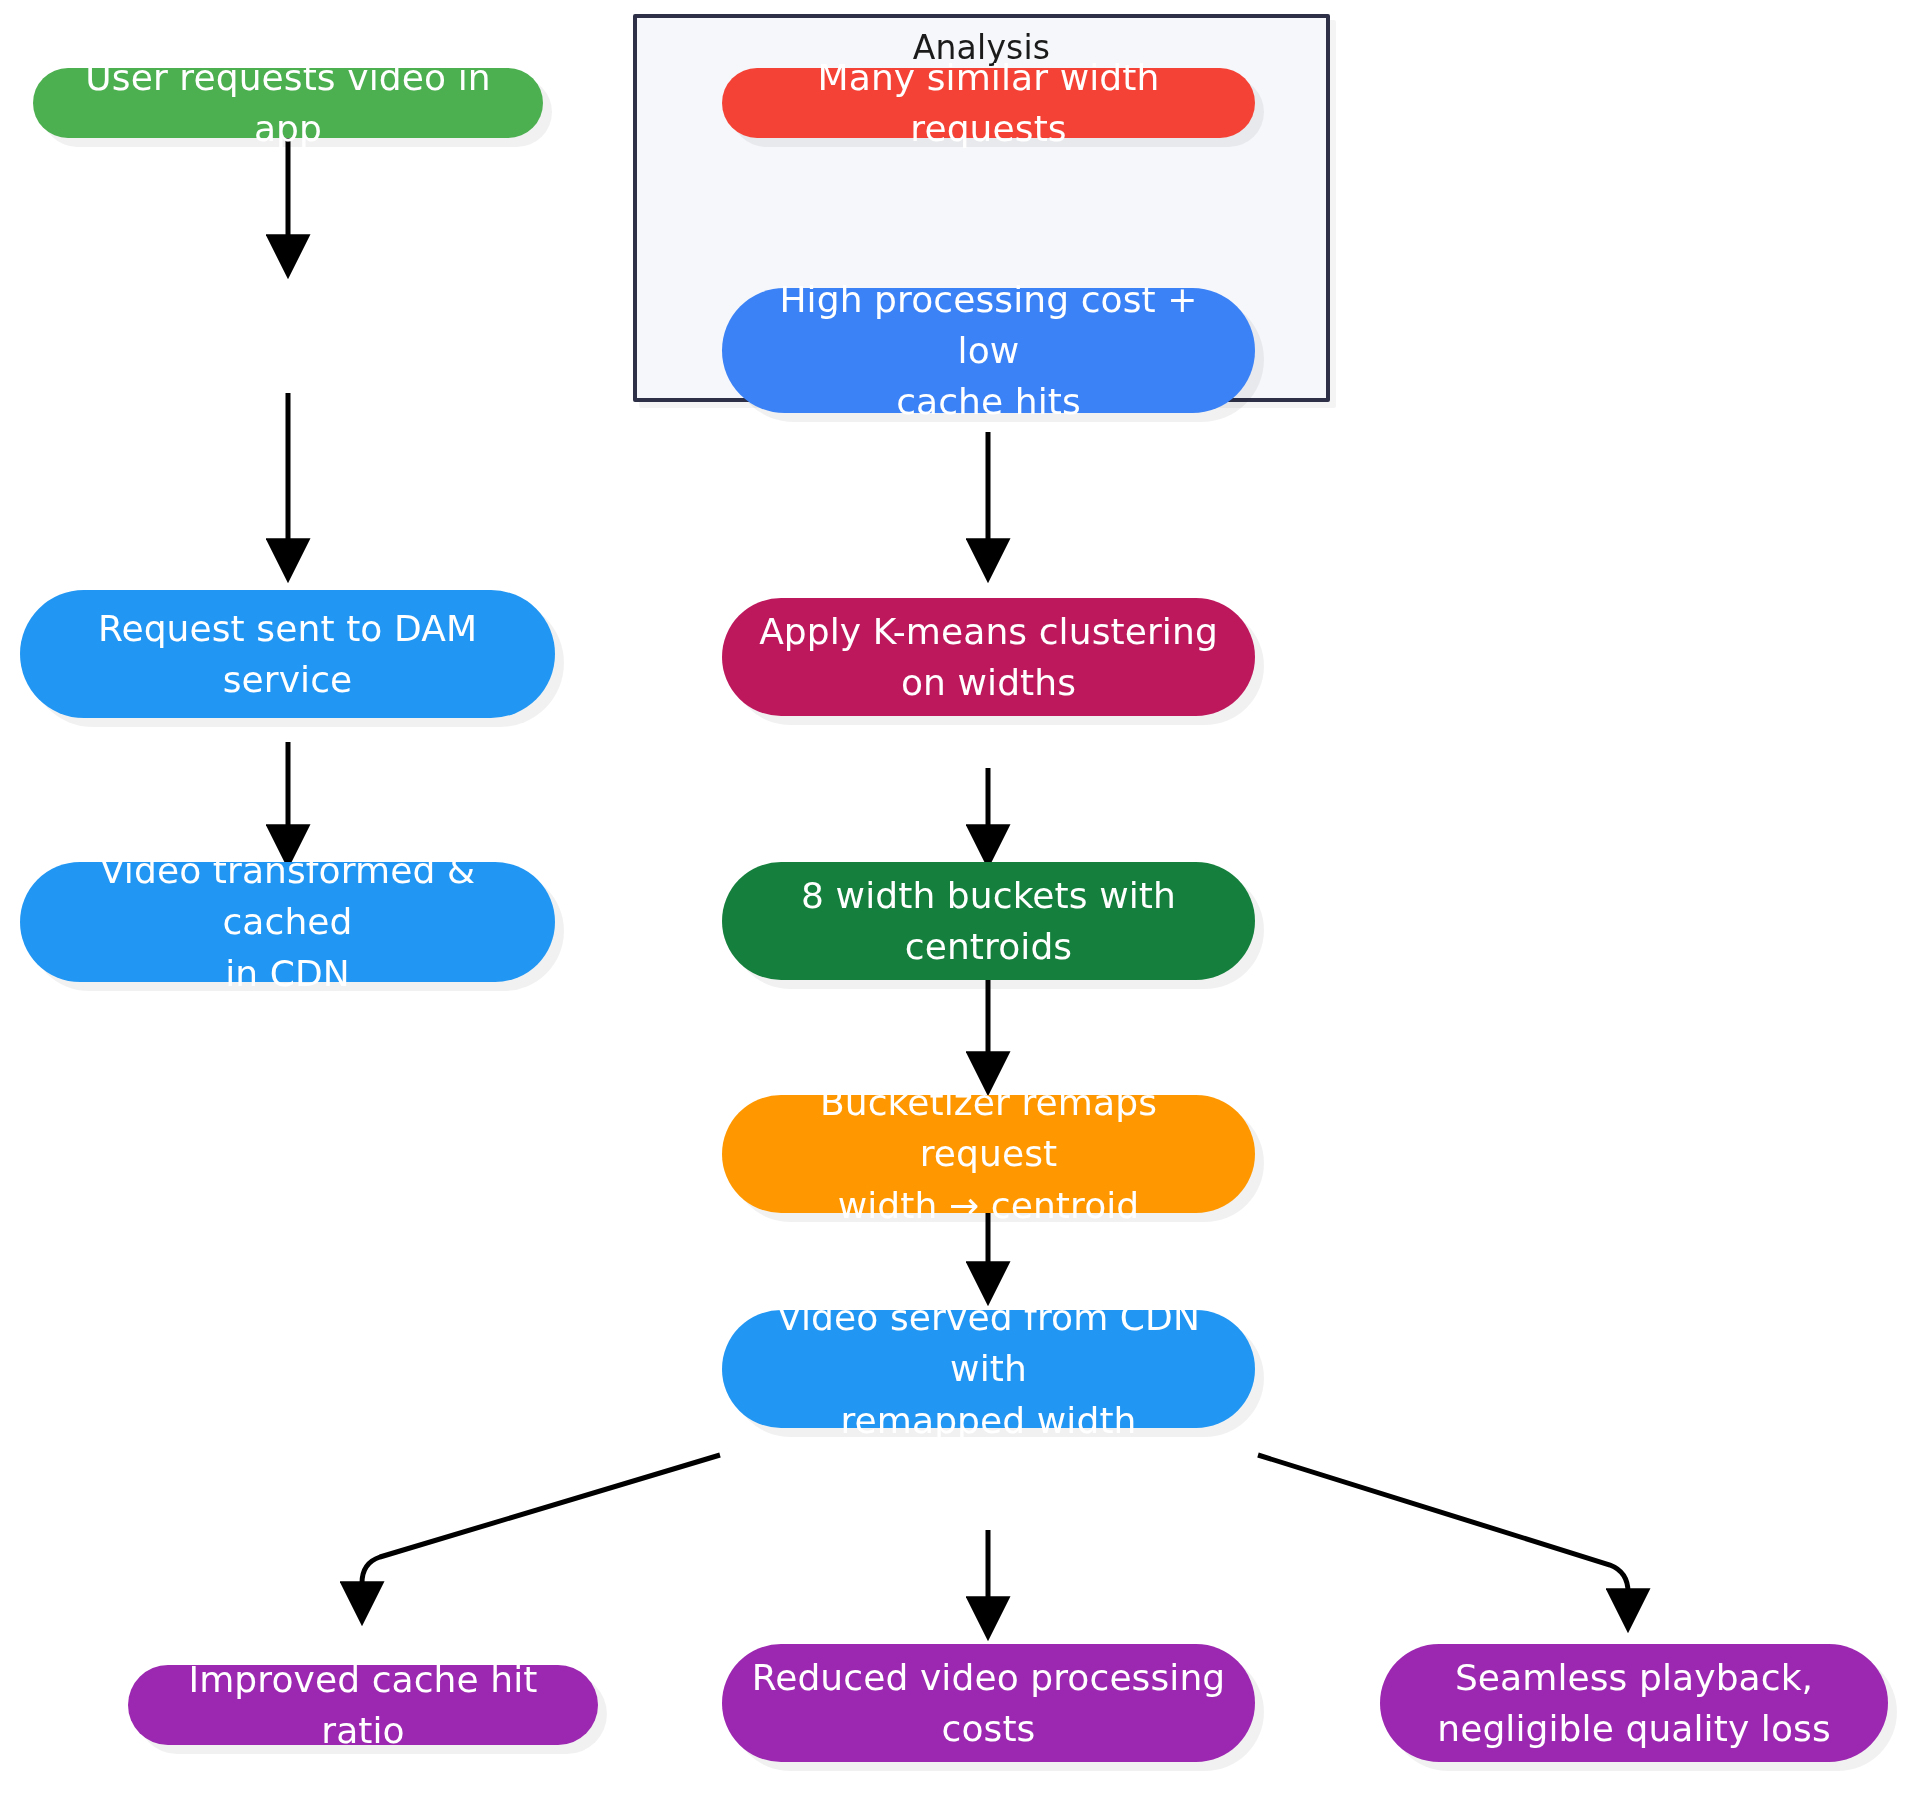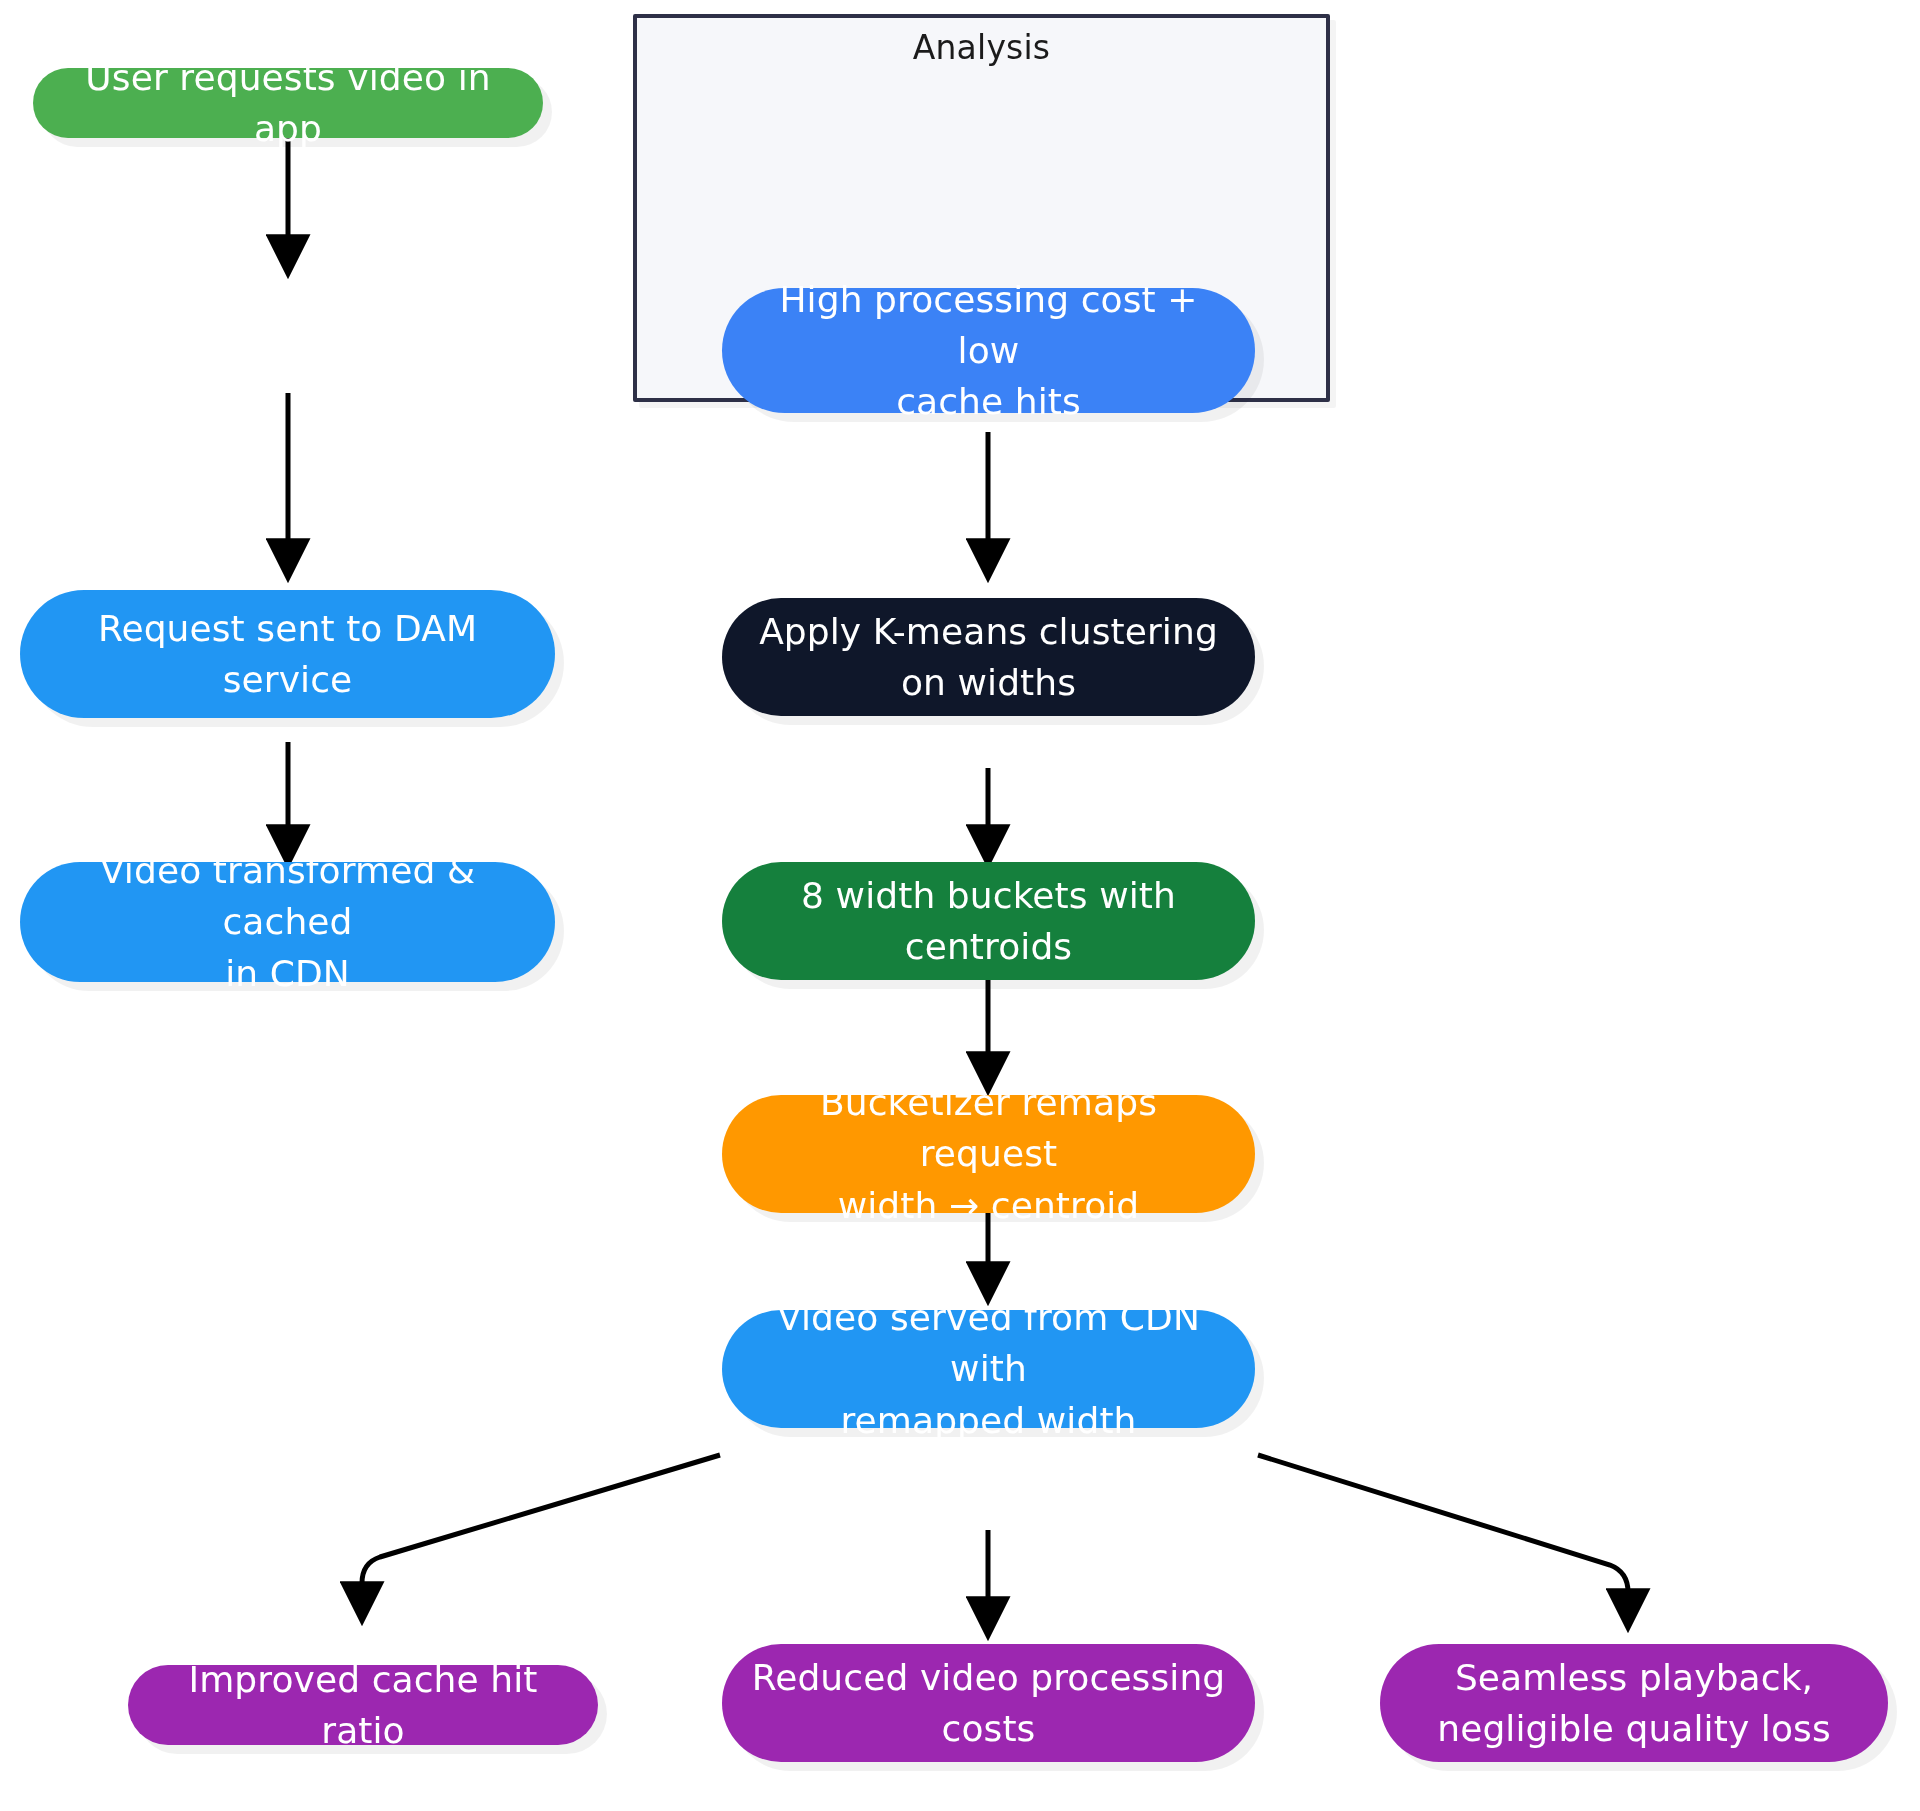--- a/index.html
+++ b/index.html
@@ -110,27 +110,30 @@
   <div class="node" style="left:20px; top:590px; width:535px; height:128px; background:#2196f3;">
     <span>Request sent to DAM
 service</span>
   </div>
 
   <div class="node" style="left:20px; top:862px; width:535px; height:120px; background:#2196f3;">
     <span>Video transformed &amp; cached
 in CDN</span>
   </div>
 
+  <div class="node" style="left:722px; top:68px; width:533px; height:70px; background:#f44336;">
+    <span>Many similar width requests</span>
+  </div>
 
   <div class="node" style="left:722px; top:288px; width:533px; height:125px; background:#3b82f6;">
     <span>High processing cost + low
 cache hits</span>
   </div>
 
-  <div class="node" style="left:722px; top:598px; width:533px; height:118px; background:#0f172a;">
+  <div class="node" style="left:722px; top:598px; width:533px; height:118px; background:#be185d;">
     <span>Apply K-means clustering
 on widths</span>
   </div>
 
   <div class="node" style="left:722px; top:862px; width:533px; height:118px; background:#15803d;">
     <span>8 width buckets with
 centroids</span>
   </div>
 
   <div class="node" style="left:722px; top:1095px; width:533px; height:118px; background:#ff9800;">

